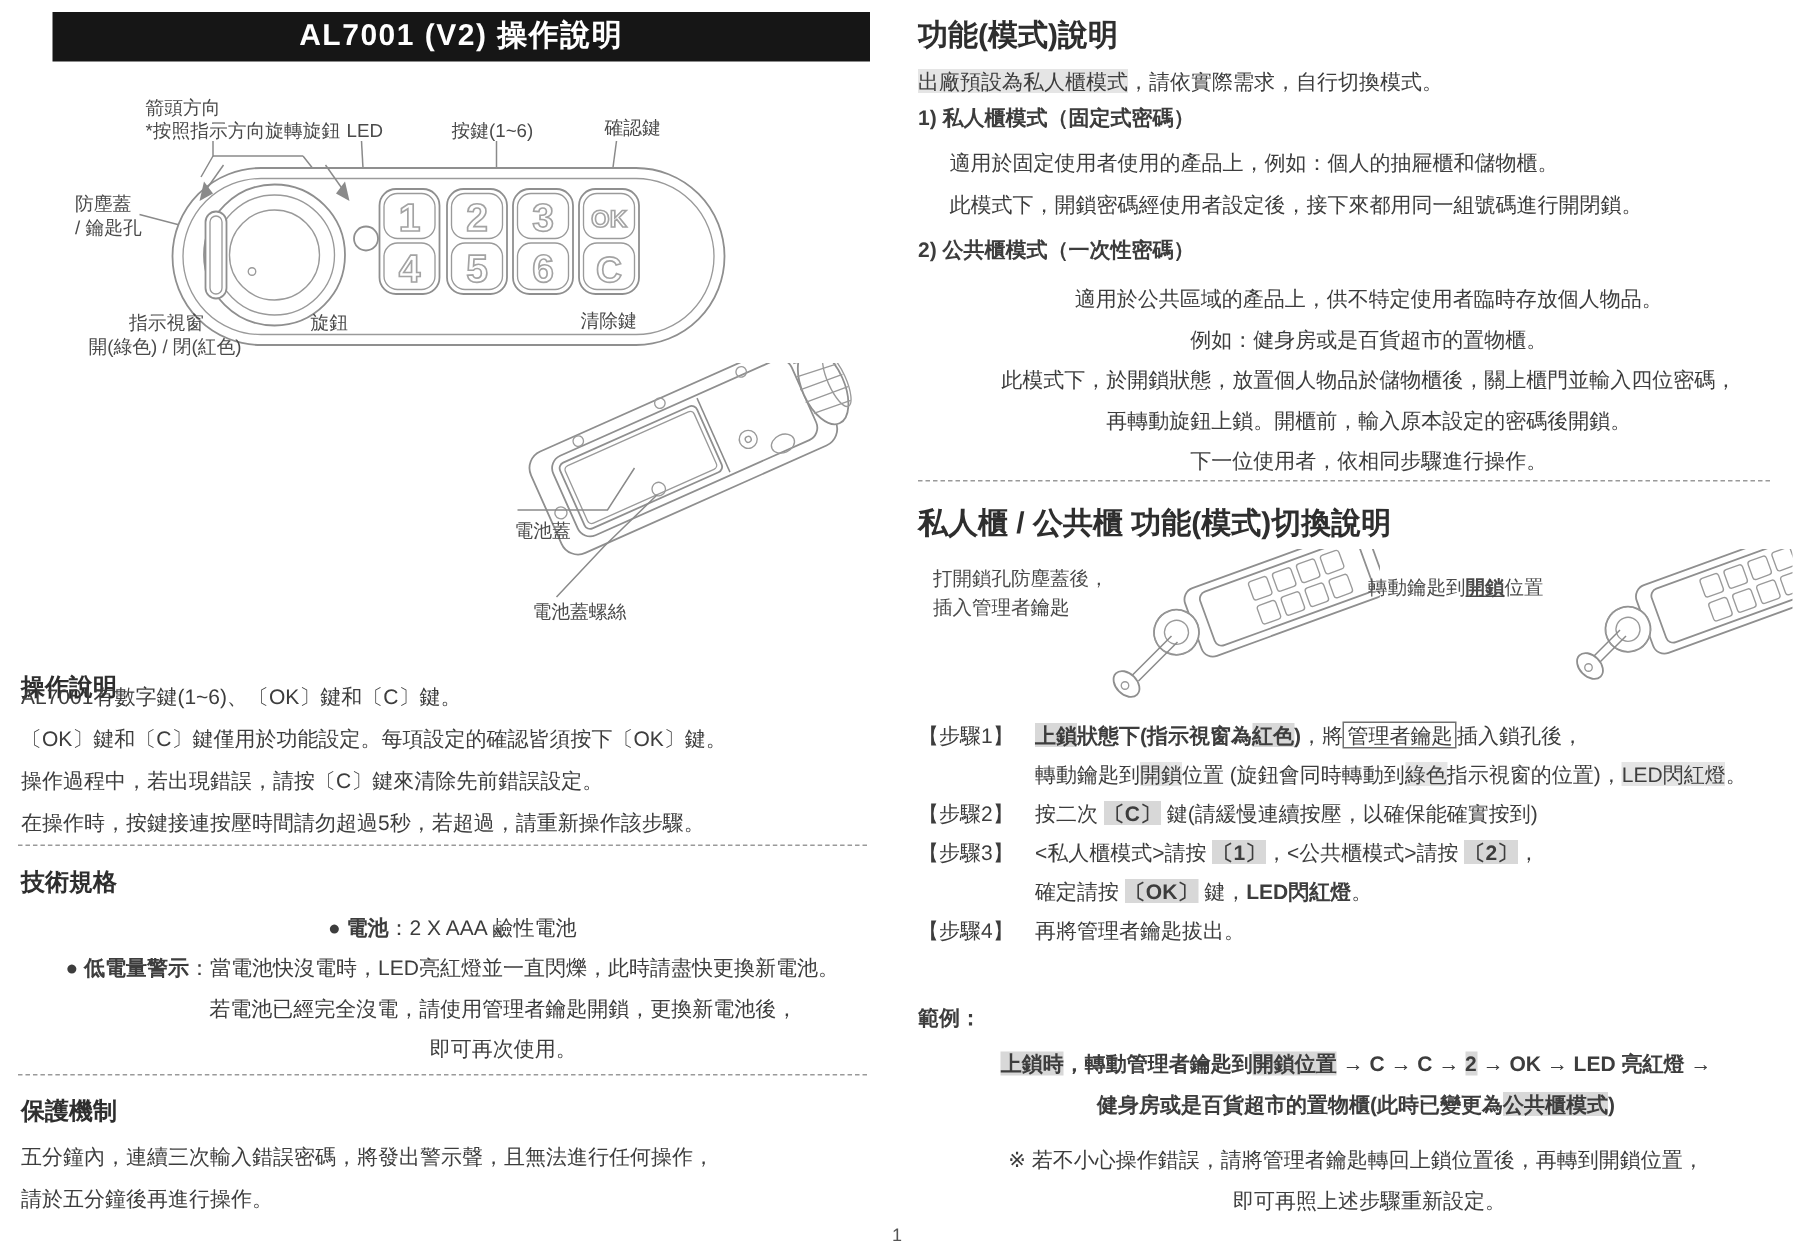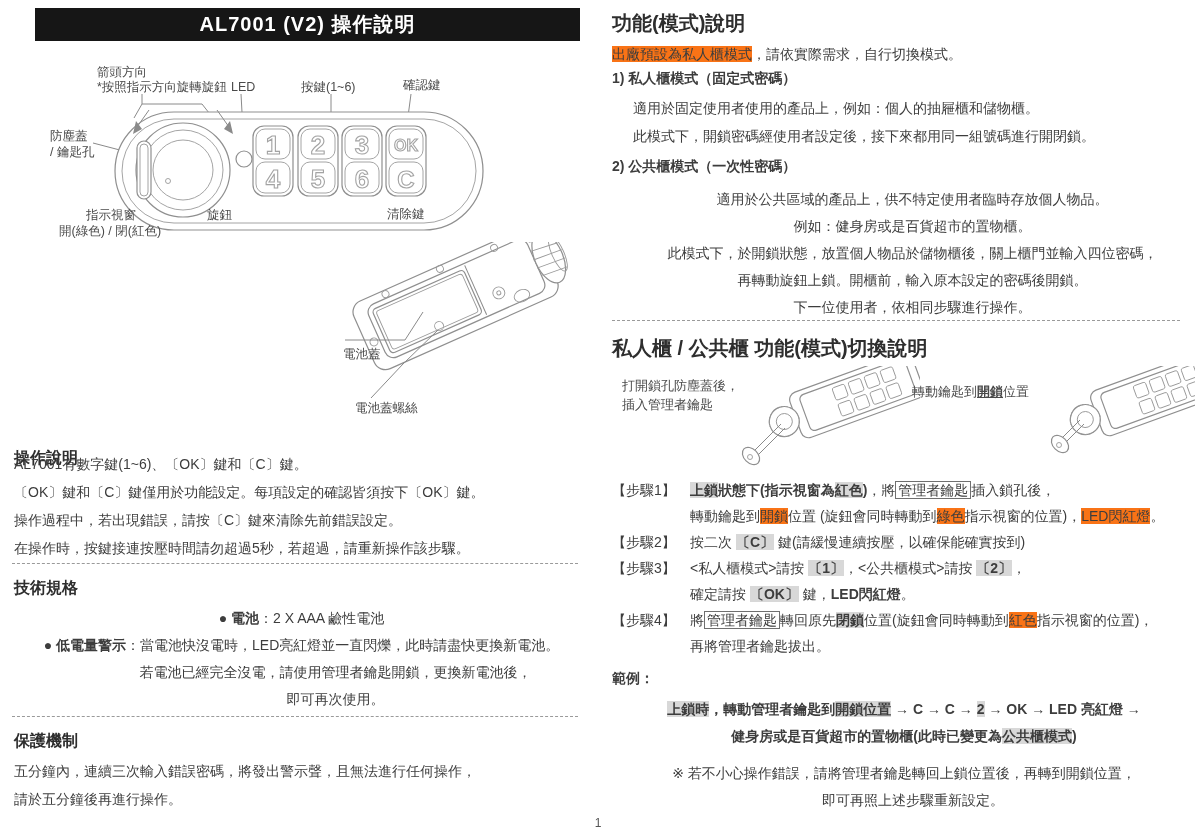--- a/index.html
+++ b/index.html
@@ -15,21 +15,21 @@
   
   .txt{font-size:14px;color:#3d3d3d;}
   .lines div{line-height:28px;white-space:nowrap;}
   .lines27 div{line-height:27px;white-space:nowrap;text-align:center;}
   .indent-spec{padding-left:68px;}
   .indent-mode{padding-left:21px;}
   .indent-note{padding-left:18px;}
   
   .dash{border-top:1px dashed #9a9a9a;height:0;}
   
-  .hl{background:#f97316;}
+  .hl{background:#e5e5e5;}
   .b{font-weight:700;}
   .bhl{font-weight:700;background:#d8d8d8;}
   .box{border:1px solid #6f6f6f;padding:0 2px;}
   .bu{font-weight:700;text-decoration:underline;}
   
   .step{display:flex;font-size:14px;}
   .step-label{flex:0 0 78px;line-height:26px;white-space:nowrap;}
   .step-body{flex:1;}
   .step-body .line{line-height:26px;white-space:nowrap;}
   
@@ -255,21 +255,20 @@
     <div class="step">
       <span class="step-label">【步驟3】</span>
       <div class="step-body">
         <div class="line"><span>&lt;私人櫃模式&gt;請按 </span><span class="bhl">〔1〕</span><span>，&lt;公共櫃模式&gt;請按 </span><span class="bhl">〔2〕</span><span>，</span></div>
         <div class="line"><span>確定請按 </span><span class="bhl">〔OK〕</span><span> 鍵，</span><span class="b">LED閃紅燈</span><span>。</span></div>
       </div>
     </div>
     <div class="step">
       <span class="step-label">【步驟4】</span>
       <div class="step-body">
-        <div class="line"><span>將</span><span class="box">管理者鑰匙</span><span>轉回原先</span><span class="bhl">閉鎖</span><span>位置(旋鈕會同時轉動到</span><span class="hl">紅色</span><span>指示視窗的位置)，</span></div>
         <div class="line"><span>再將管理者鑰匙拔出。</span></div>
       </div>
     </div>
   </div>
 
   <div class="abs txt b" style="left:612px;top:670px;">範例：</div>
   <div class="abs txt lines27" style="left:612px;top:696px;width:584px;">
     <div><span class="bhl">上鎖時</span><span class="b">，轉動管理者鑰匙到</span><span class="bhl">開鎖位置</span><span class="b"> → C → C → </span><span class="bhl">2</span><span class="b"> → OK → LED 亮紅燈 →</span></div>
     <div><span class="b">健身房或是百貨超市的置物櫃(此時已變更為</span><span class="bhl">公共櫃模式</span><span class="b">)</span></div>
   </div>

